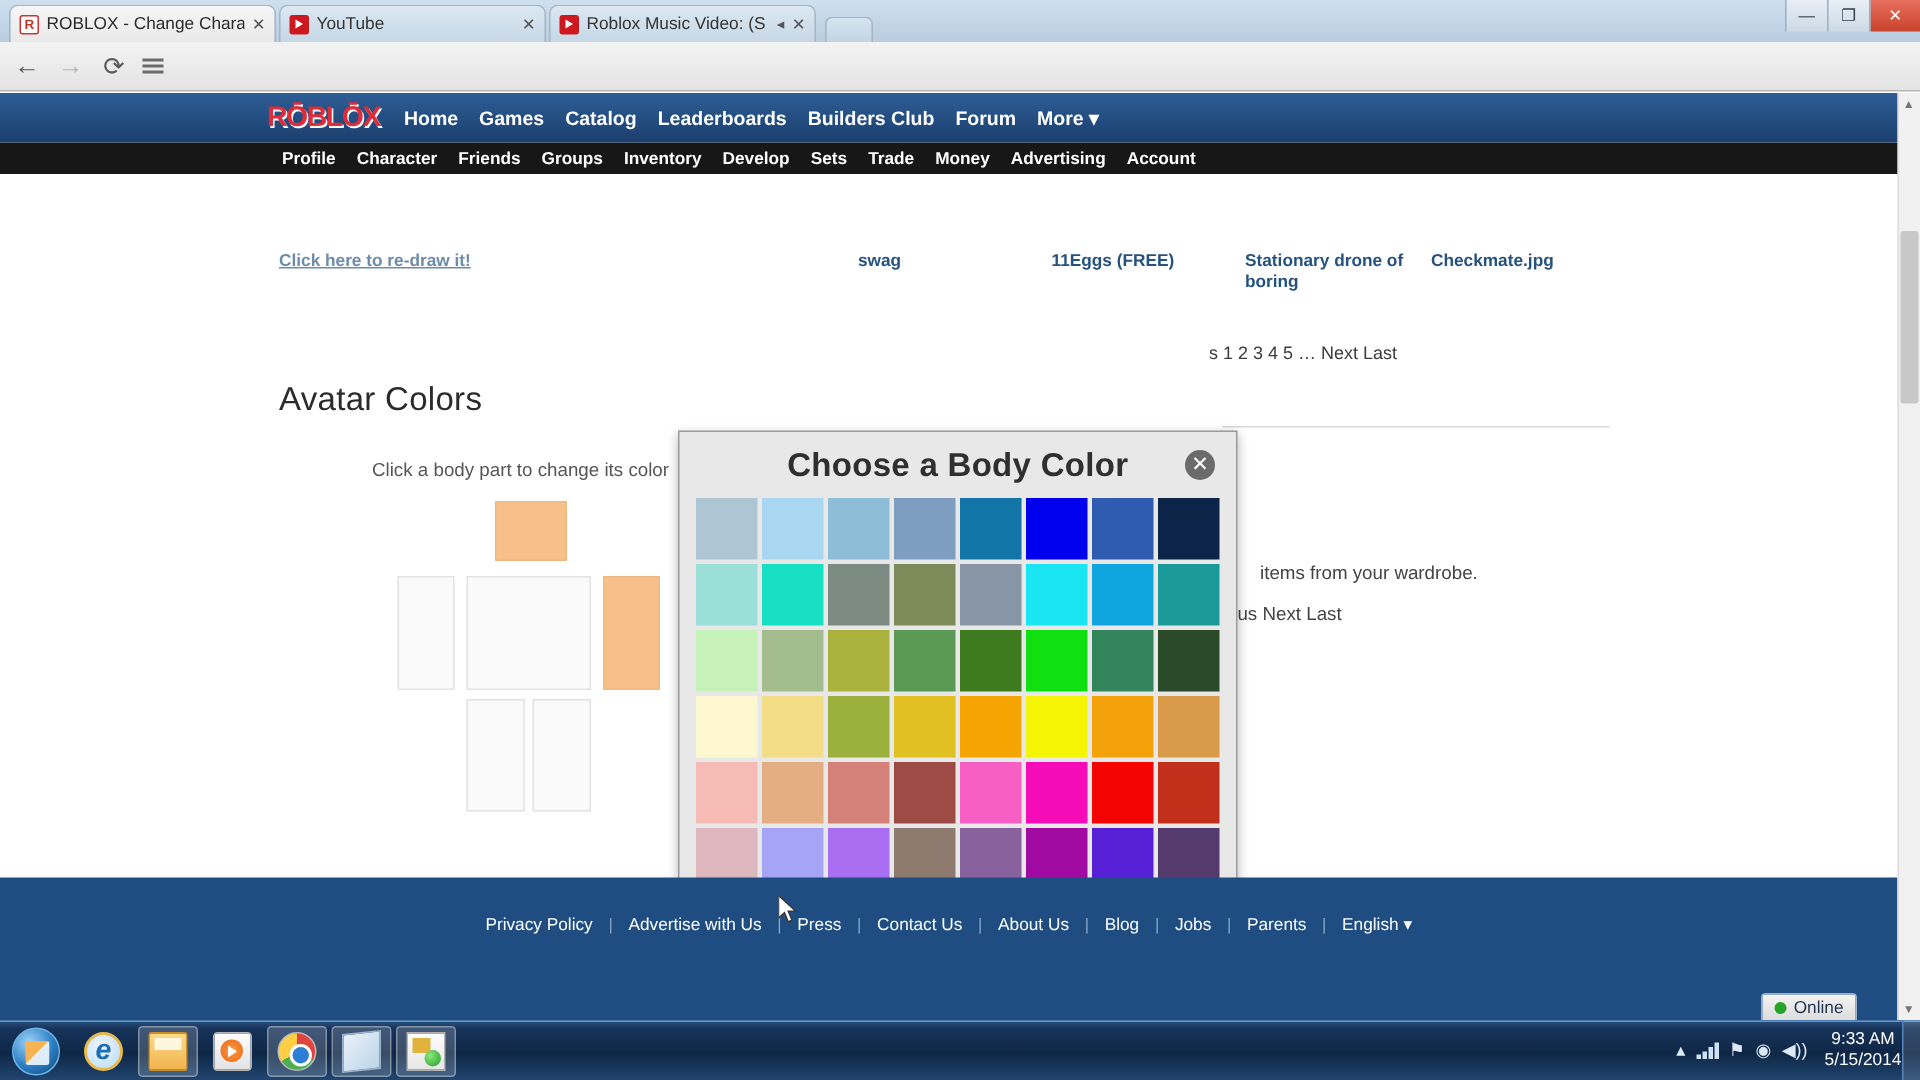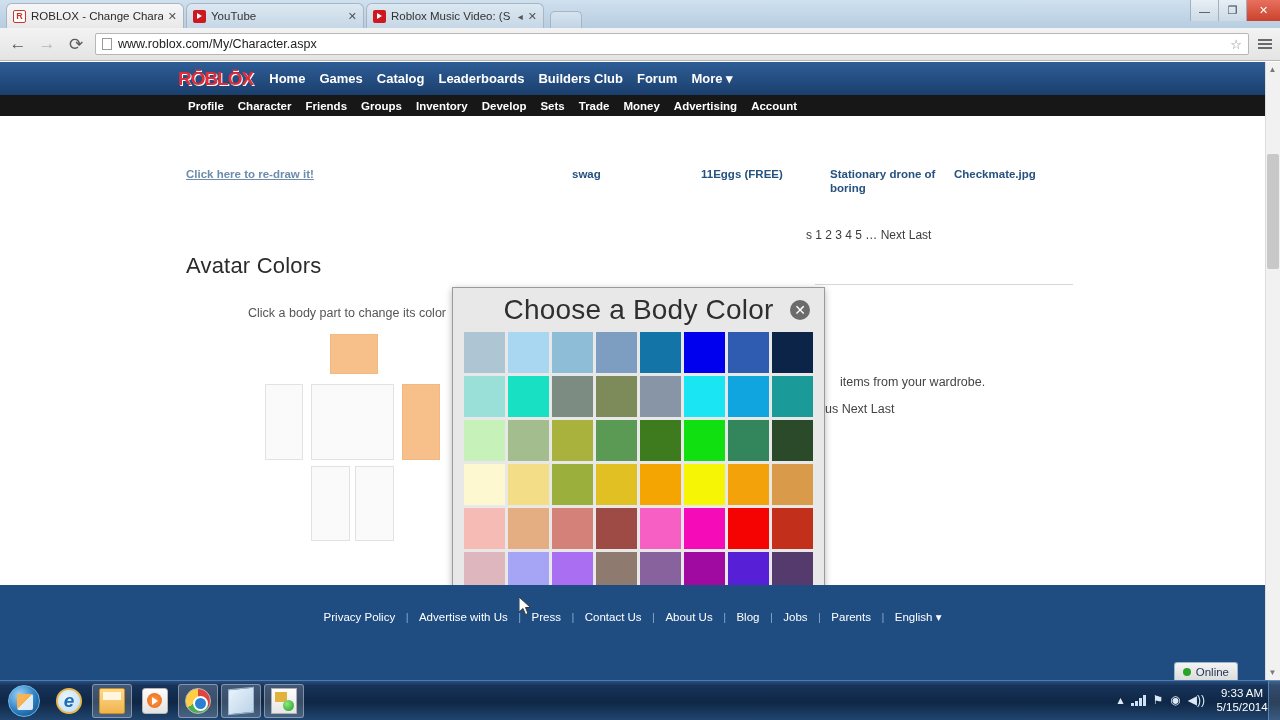--- a/index.html
+++ b/index.html
@@ -108,21 +108,21 @@
   .avatar { position:absolute; left:265px; top:218px; width:180px; height:285px; }
   .part { position:absolute; border:1px solid #e2e2e2; background:#fafafa; }
   .part.skin { background:#f7c08a; border-color:#f0b97f; }
 
   
   .dialog {
     position:absolute; left:452px; top:171px; width:373px; height:395px;
     background:#e8e8e8; border:1px solid #9a9a9a; box-shadow:0 2px 7px rgba(0,0,0,.28);
   }
   .dialog-head { height:44px; display:flex; align-items:center; justify-content:center; position:relative;}
-  .dialog-head h2 { font-size:28px; font-weight:normal; color:#2f2f2f; letter-spacing:.2px;text-align:center;}
+  .dialog-head h2 { font-size:22px; font-weight:bold; color:#2f2f2f; letter-spacing:.2px;text-align:center;}
   .dialog-close { position:absolute; right:14px; top:12px; width:20px; height:20px; border-radius:50%;
      background:#6b6b6b; color:#fff; font-size:14px; line-height:20px; text-align:center; cursor:pointer;
      font-family:"DejaVu Sans",sans-serif;}
   .swatch-grid { display:grid; grid-template-columns:repeat(8,41px); grid-auto-rows:41px;
      gap:3px; padding:0 10px; justify-content:center;}
   .swatch { width:41px; height:41px; cursor:pointer; }
 
   
   .watermark { position:absolute; left:452px; top:512px; width:373px; height:57px;
      background:rgba(30,30,30,.78); display:flex; flex-direction:column;
@@ -216,25 +216,20 @@
       <div>—</div>
       <div>❐</div>
       <div class="close">✕</div>
     </div>
   </div>
 
   <div class="toolbar">
     <span class="navbtn">←</span>
     <span class="navbtn dim">→</span>
     <span class="navbtn">⟳</span>
-    <div class="omnibox">
-      <span class="pageicon"></span>
-      <span>www.roblox.com/My/Character.aspx</span>
-      <span class="star">☆</span>
-    </div>
     <span class="menubtn">
         <i></i>
         <i></i>
         <i></i>
       </span>
   </div>
 
   <div class="page">
 
     <div class="rbx-nav">

